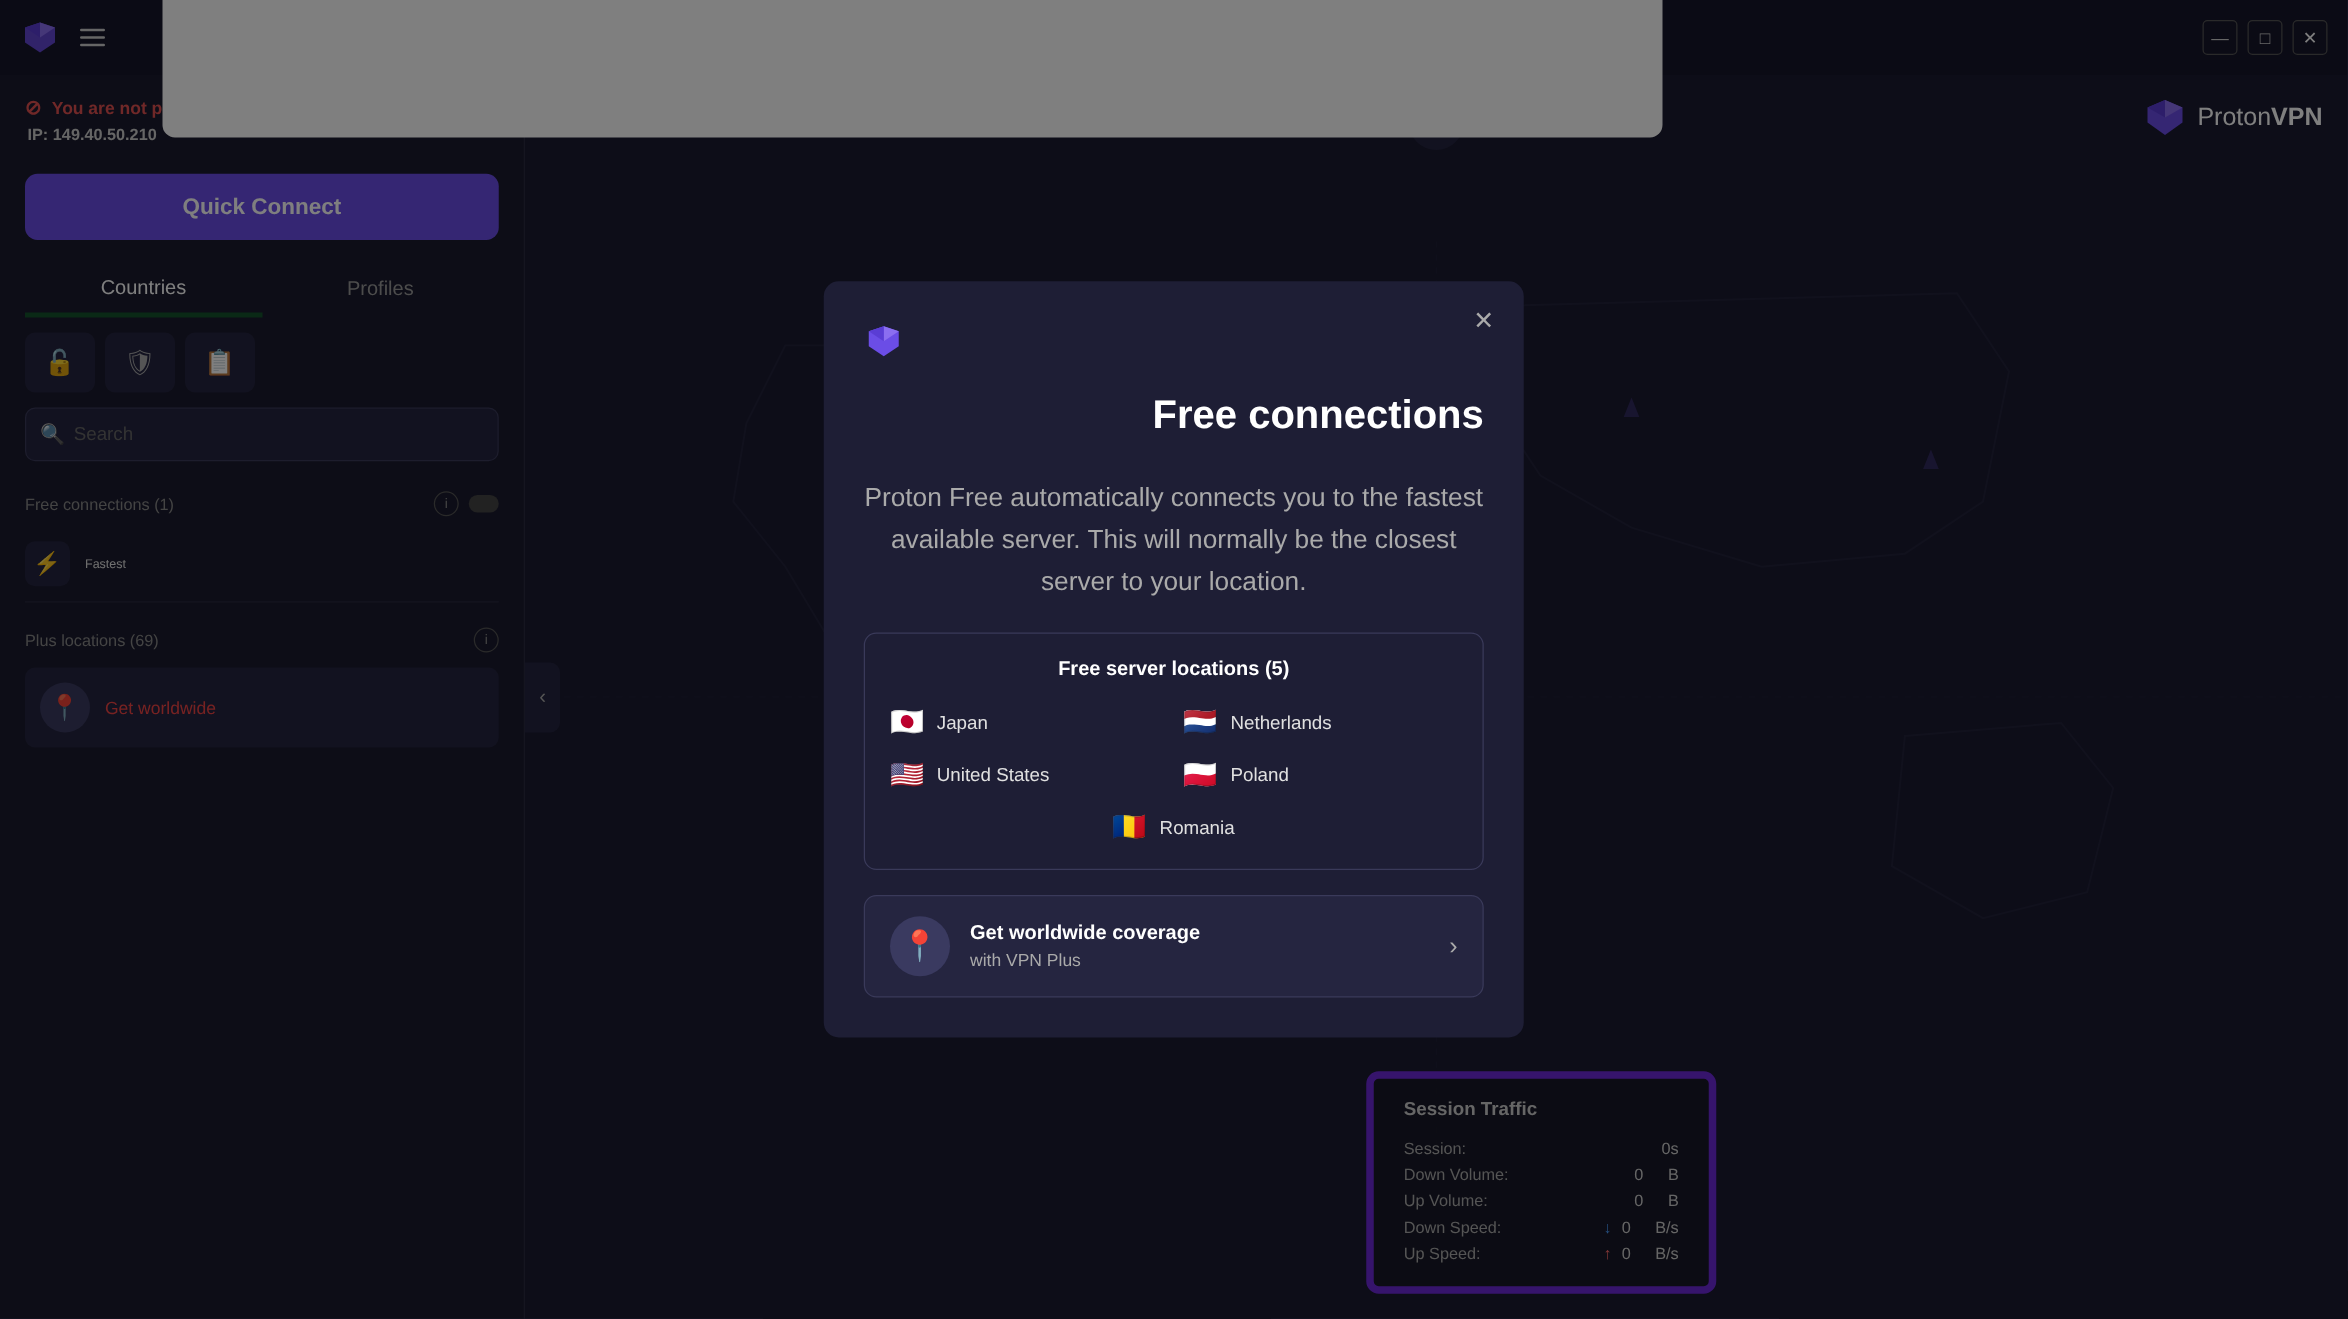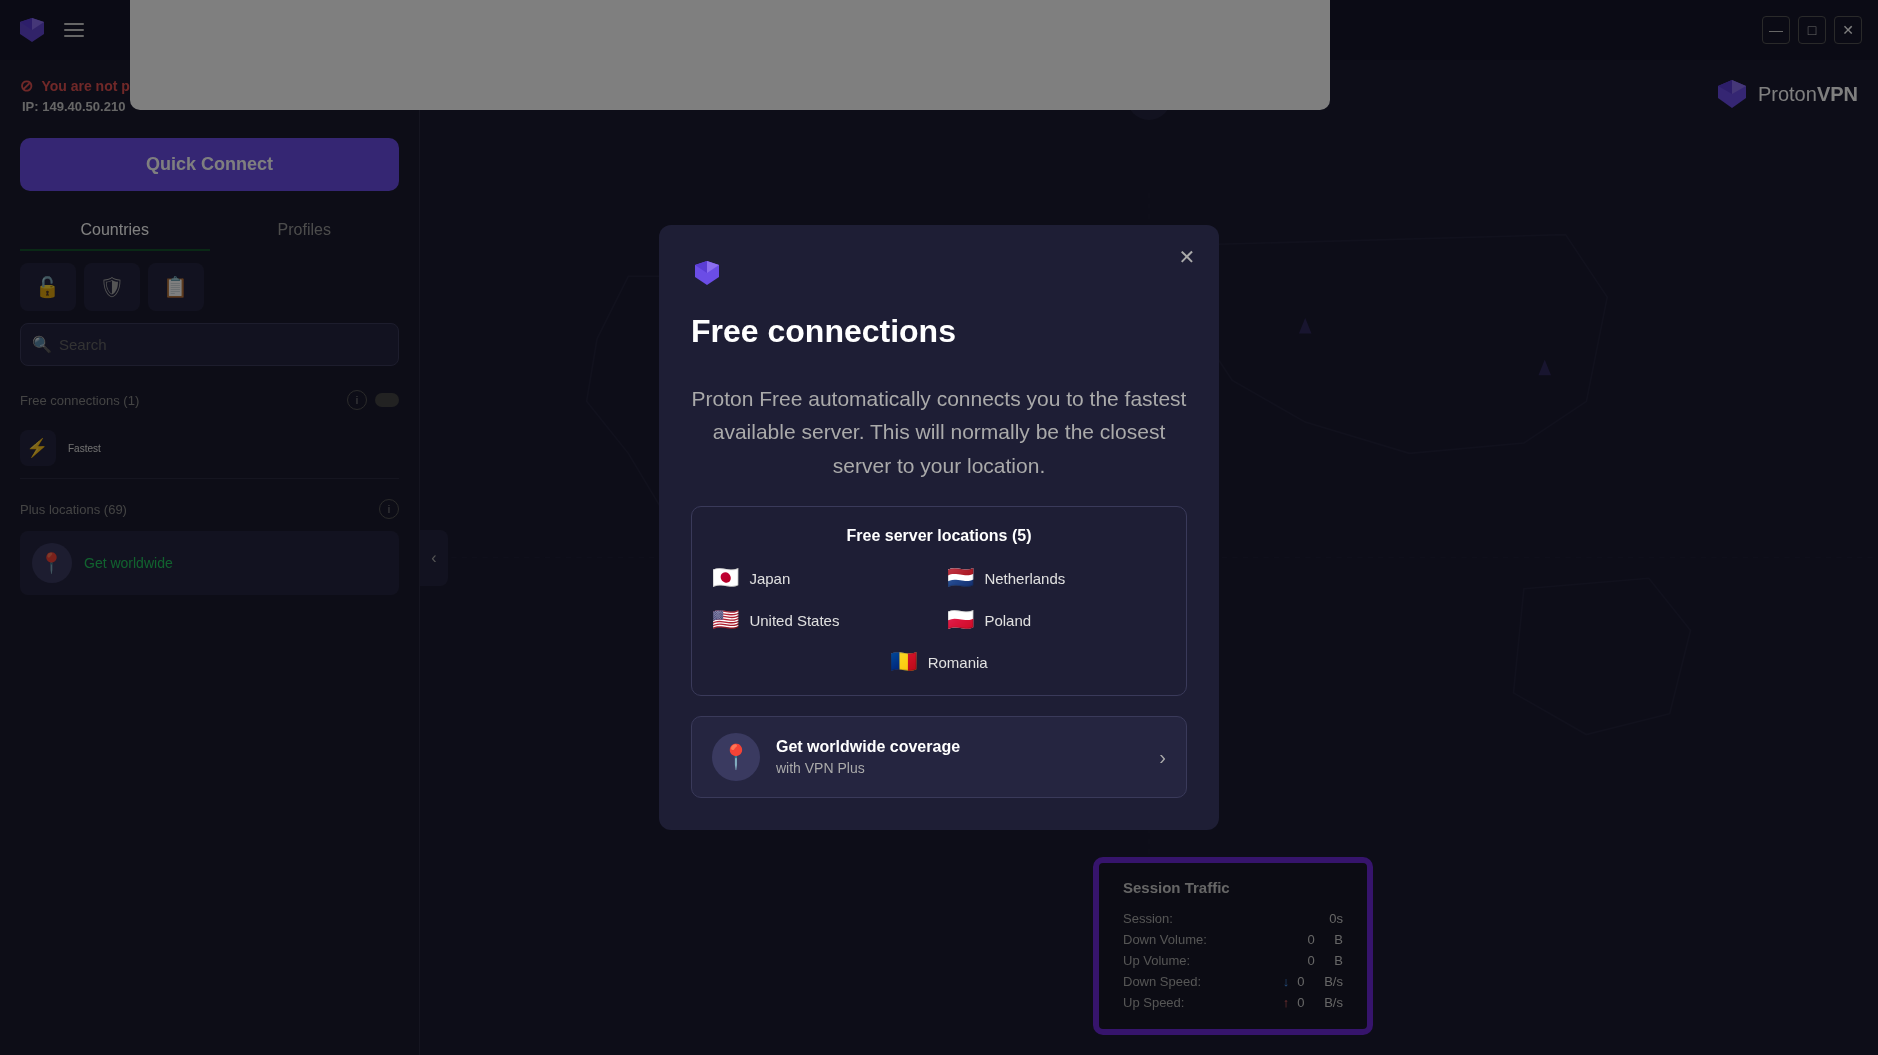--- a/index.html
+++ b/index.html
@@ -151,21 +151,21 @@
       background: none;
       border: none;
       color: #999;
       font-size: 16px;
       cursor: pointer;
       text-align: center;
       border-bottom: 2px solid transparent;
     }
     .tab.active {
       color: #fff;
-      border-bottom: 2px solid #14532d;
+      border-bottom: 4px solid #14532d;
     }
 
     
     .filter-icons {
       display: flex;
       gap: 8px;
       padding: 0 20px;
       margin-bottom: 12px;
     }
     .filter-btn {
@@ -303,21 +303,21 @@
       width: 40px;
       height: 40px;
       background: #3a3a60;
       border-radius: 50%;
       display: flex;
       align-items: center;
       justify-content: center;
       font-size: 20px;
     }
     .get-worldwide-text {
-      color: #22c55e;
+      color: #ef4444;
       font-size: 14px;
     }
 
     
     .map-area {
       flex: 1;
       background: #1a1a30;
       position: relative;
       overflow: hidden;
     }
@@ -493,21 +493,21 @@
     }
     .modal-logo-icon {
       width: 32px;
       height: 32px;
     }
 
     .modal-title {
       font-size: 32px;
       font-weight: 700;
       color: #fff;
-      text-align: left;
+      text-align: right;
       margin-bottom: 32px;
     }
 
     .modal-description {
       color: #aaa;
       font-size: 21px;
       text-align: center;
       line-height: 1.6;
       margin-bottom: 24px;
     }

